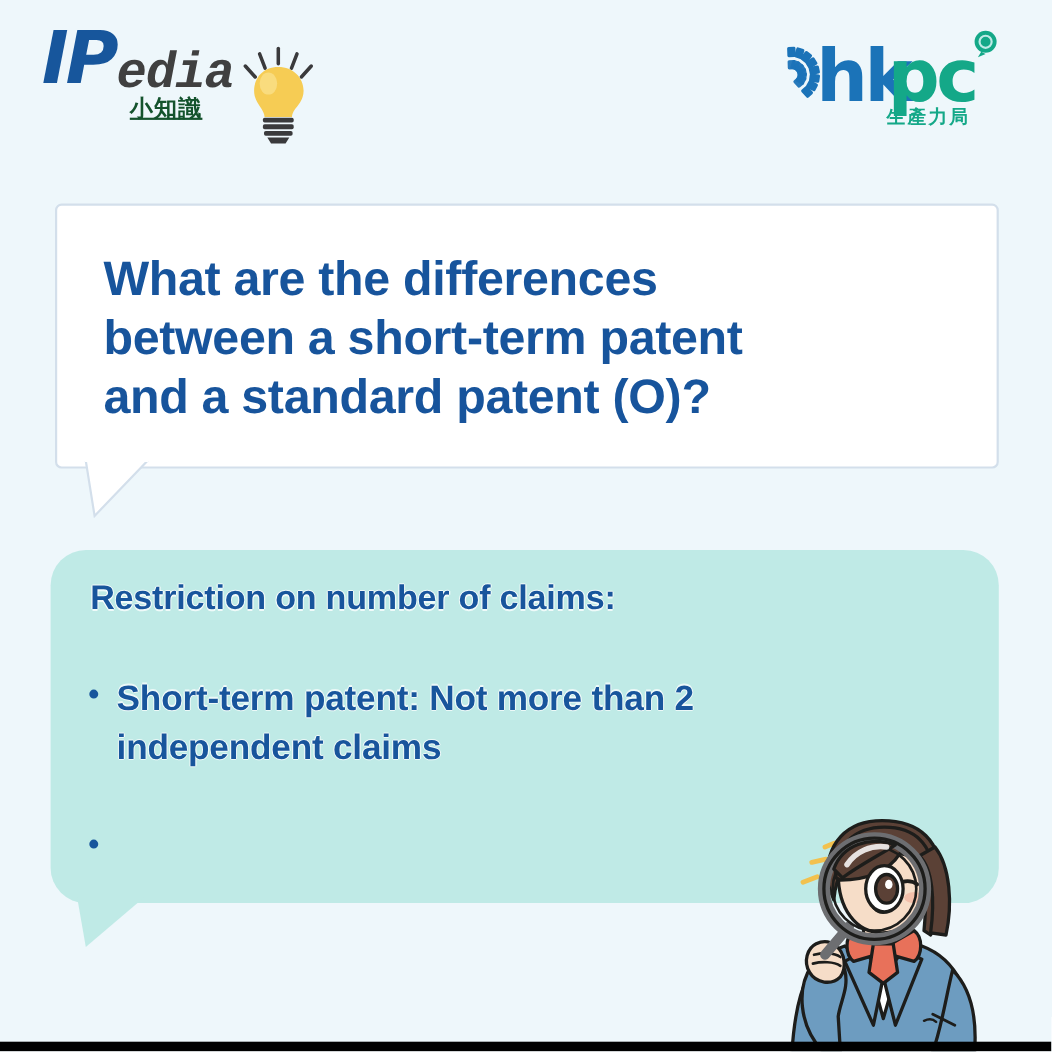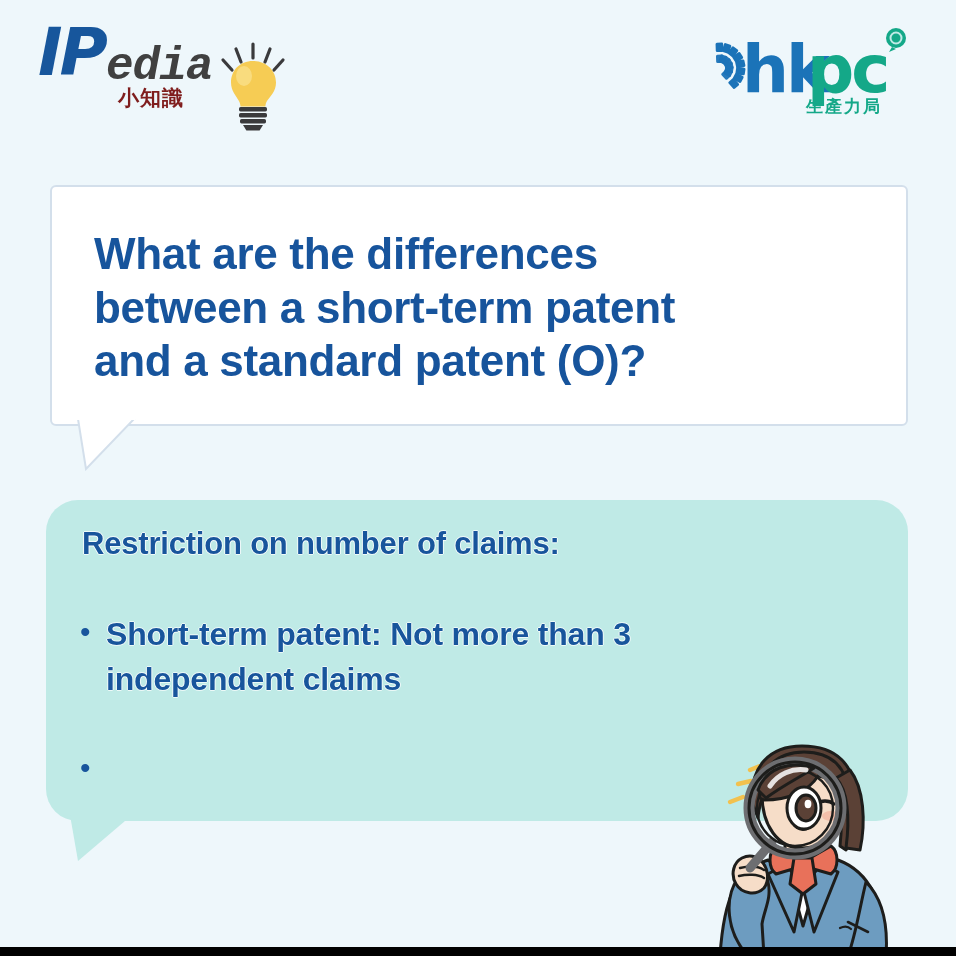--- a/index.html
+++ b/index.html
@@ -50,23 +50,24 @@
     letter-spacing: -1px;
     line-height: 1;
   }
   #ipedia-logo .word-cn {
     position: absolute;
     left: 80px;
     top: 70px;
     font-family: "DejaVu Sans", sans-serif;
     font-size: 21px;
     font-weight: bold;
-    color: #7f1d1d;
+    color: #14532d;
     letter-spacing: 1px;
     line-height: 1;
+    text-decoration: underline;
   }
 
   
   #bulb {
     position: absolute;
     left: 168px;
     top: 22px;
     width: 96px;
     height: 92px;
   }
@@ -298,21 +299,21 @@
       <path d="M2 0 L58 0 L10 50 Z" fill="#ffffff" stroke="#d3dfeb" stroke-width="2"></path>
       <rect x="1" y="-4" width="58" height="5" fill="#ffffff"></rect>
     </svg>
   </div>
 
   <div id="answer-bubble">
     <div id="answer-heading">Restriction on number of claims:</div>
 
     <div class="answer-bullet-row row-1">
       <div class="bullet-dot">•</div>
-      <div class="bullet-text">Short-term patent: Not more than 3
+      <div class="bullet-text">Short-term patent: Not more than 2
 independent claims</div>
     </div>
 
     <div class="answer-bullet-row row-2">
       <div class="bullet-dot">•</div>
     </div>
   </div>
   <div id="answer-tail">
     <svg viewBox="0 0 64 48" width="64" height="48">
       <path d="M0 0 L62 0 L8 46 Z" fill="#bfeae6"></path>

